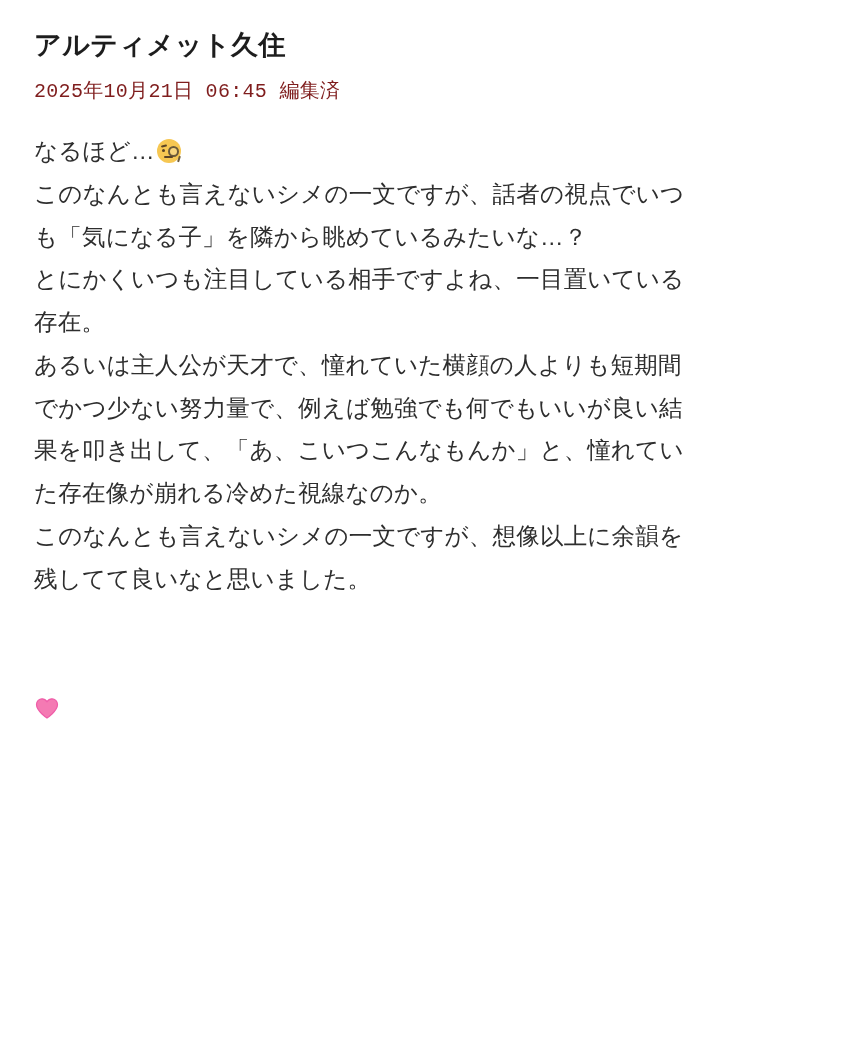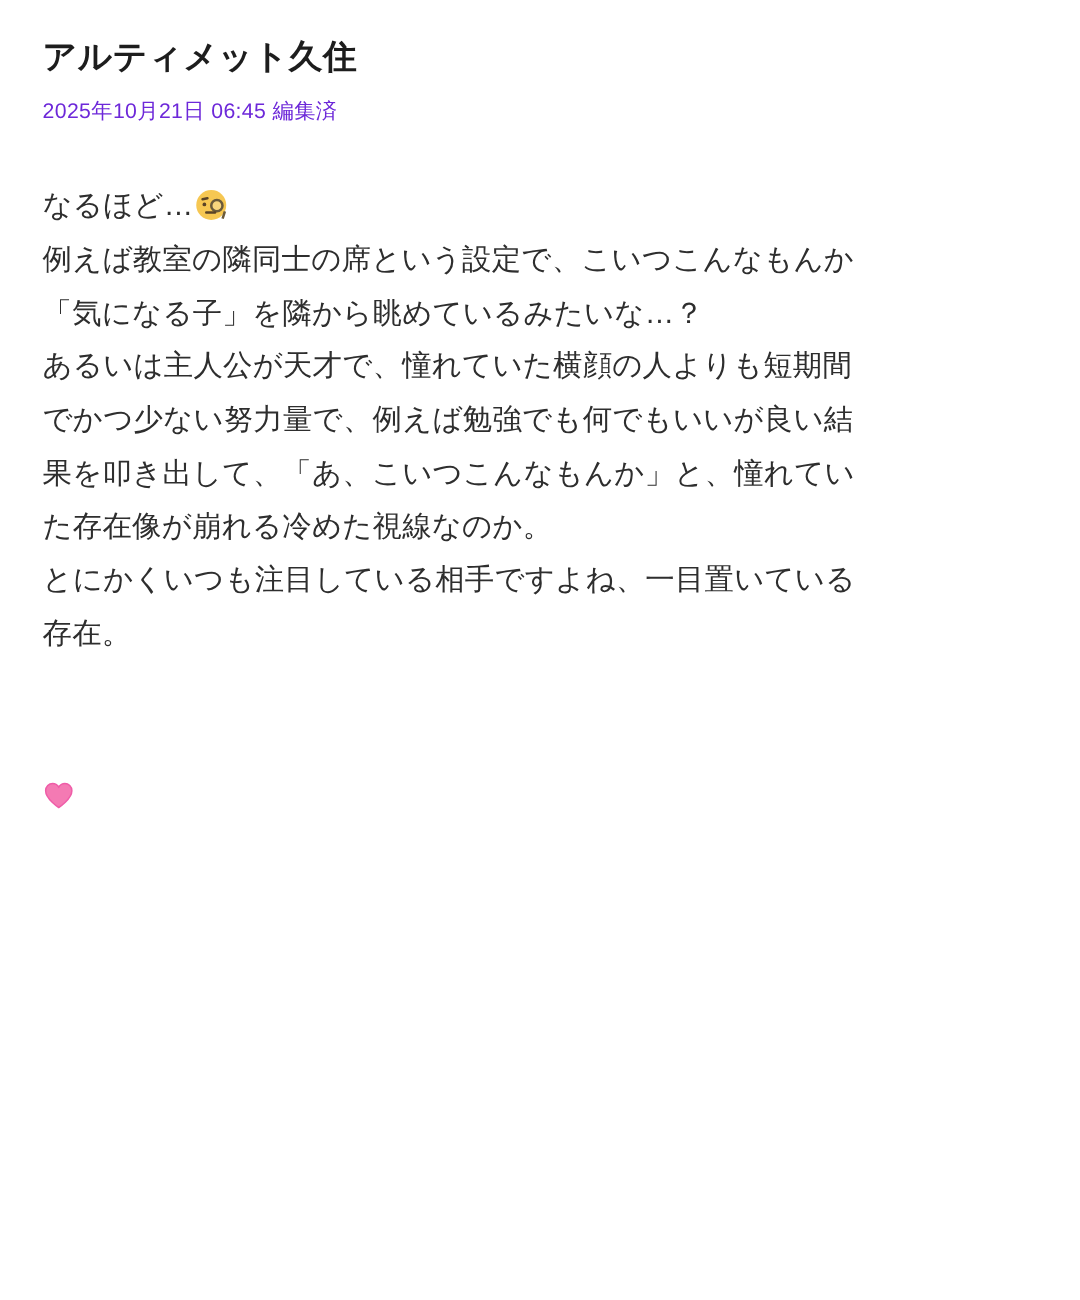--- a/index.html
+++ b/index.html
@@ -31,27 +31,28 @@
   }
   .post-title {
     font-size: 27px;
     font-weight: bold;
     letter-spacing: 0.5px;
     line-height: 1.3;
     color: #1d1d1d;
     margin: 4px 0 0 0;
   }
   .post-meta {
-    font-size: 17px;
-    color: #6d28d9;
+    font-size: 20px;
+    color: #7f1d1d;
     margin-top: 14px;
     letter-spacing: 0.3px;
+    font-family: Liberation Mono, monospace;
   }
   .post-body {
-    margin-top: 43px;
+    margin-top: 26px;
     font-size: 23.5px;
     line-height: 1.82;
     color: #2e2e2e;
     letter-spacing: 0.2px;
   }
   .post-body p {
     margin: 0;
   }
   .post-body p.spacer {
     height: 1.82em;
@@ -125,27 +126,28 @@
 
 <div class="page">
   <div class="left-rule"></div>
 
   <h1 class="post-title">アルティメット久住</h1>
   <div class="post-meta">2025年10月21日 06:45 編集済</div>
 
   <div class="post-body">
     <p><span>なるほど…</span><span class="glyph-monocle"><span class="face"></span><span class="brow"></span><span class="eye"></span><span class="mono-ring"></span><span class="mono-chain"></span><span class="mouth"></span></span></p>
 
-    <p>例えば教室の隣同士の席という設定で、こいつこんなもんか「気になる子」を隣から眺めているみたいな…？</p>
+    <p>このなんとも言えないシメの一文ですが、話者の視点でいつも「気になる子」を隣から眺めているみたいな…？</p>
+
+    <p>とにかくいつも注目している相手ですよね、一目置いている存在。</p>
 
     <p>あるいは主人公が天才で、憧れていた横顔の人よりも短期間でかつ少ない努力量で、例えば勉強でも何でもいいが良い結果を叩き出して、「あ、こいつこんなもんか」と、憧れていた存在像が崩れる冷めた視線なのか。</p>
 
-    <p>とにかくいつも注目している相手ですよね、一目置いている存在。</p>
 
-
+    <p>このなんとも言えないシメの一文ですが、想像以上に余韻を残してて良いなと思いました。</p>
 
     <p class="spacer"></p>
     <p class="spacer"></p>
 
     <p><span class="glyph-heart"><svg width="24" height="22" viewBox="0 0 24 22" xmlns="http://www.w3.org/2000/svg">
             <path d="M12 21C12 21 1.5 14.2 1.5 7.6C1.5 4.2 4.1 1.8 7.1 1.8C9.2 1.8 10.9 2.9 12 4.6C13.1 2.9 14.8 1.8 16.9 1.8C19.9 1.8 22.5 4.2 22.5 7.6C22.5 14.2 12 21 12 21Z" fill="#f47ab3" stroke="#ef5da8" stroke-width="1.2"></path>
           </svg></span></p>
 
   </div>
 </div>

